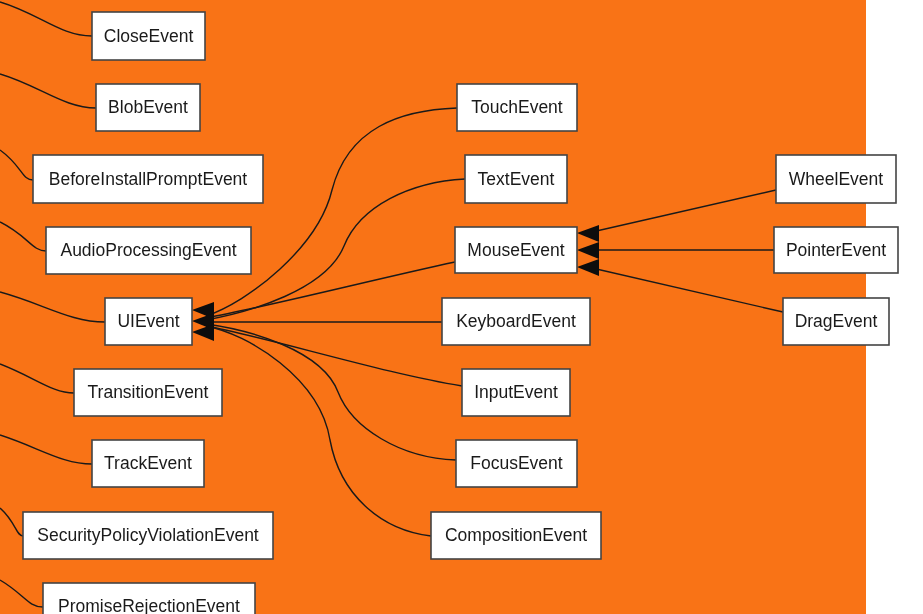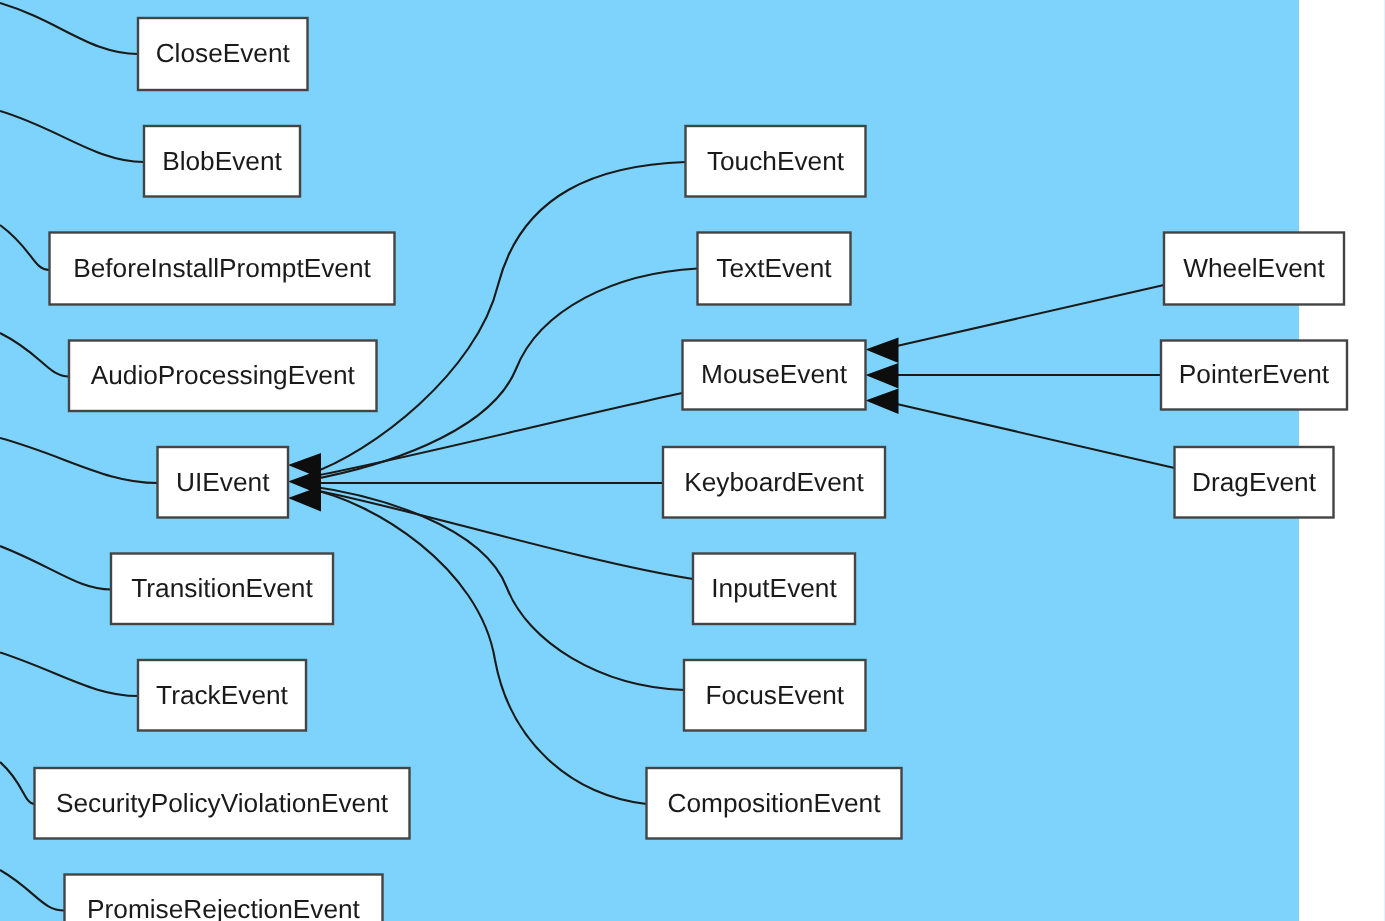--- a/index.html
+++ b/index.html
@@ -11,21 +11,21 @@
   body {
     width: 923px;
     height: 614px;
     overflow: hidden;
     font-family: "Liberation Sans", sans-serif;
   }
   #diagram-root {
     position: relative;
     width: 866px;
     height: 614px;
-    background: #7dd3fc;
+    background: #f97316;
   }
   svg#graph {
     display: block;
     width: 923px;
     height: 614px;
   }
   .node-box {
     fill: #ffffff;
     stroke: #444444;
     stroke-width: 1.6;

